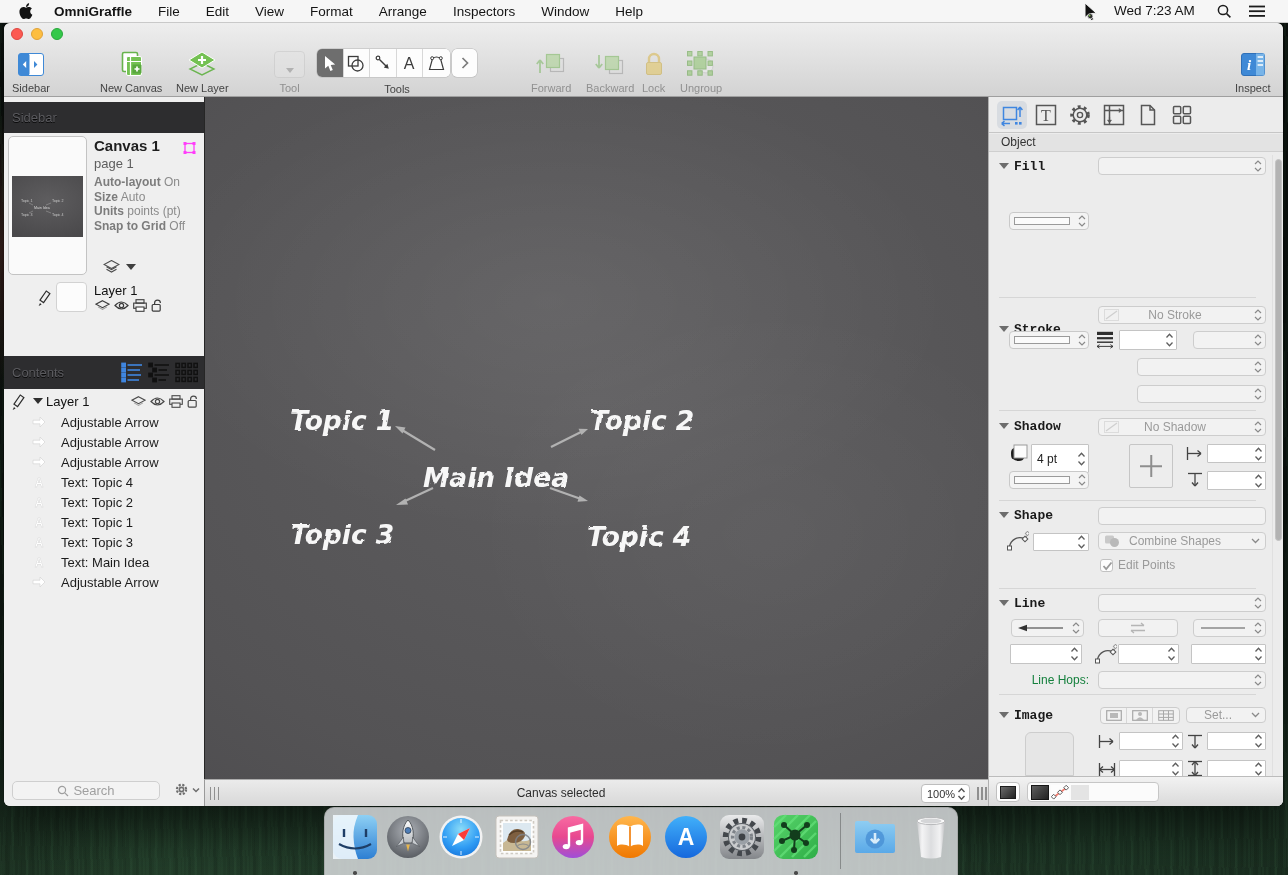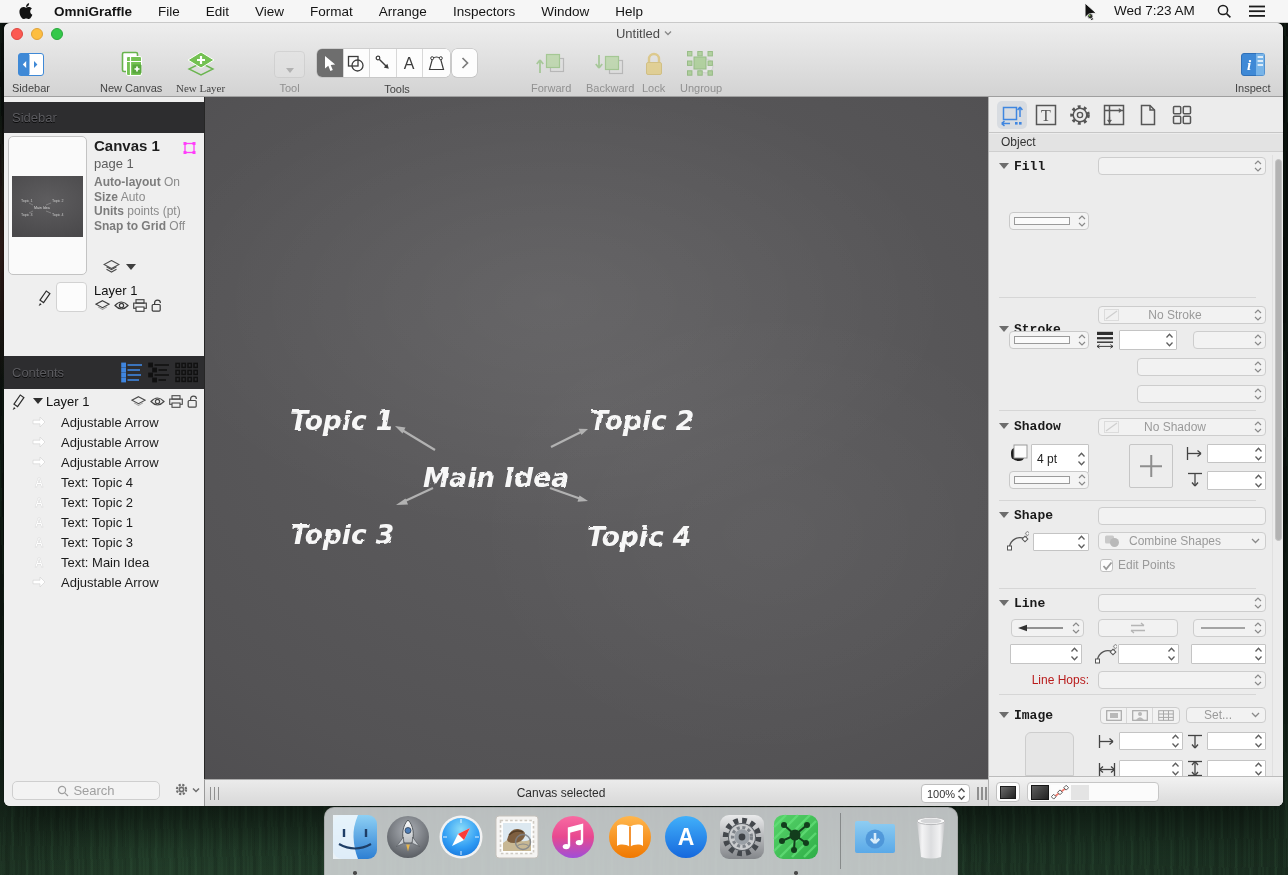--- a/index.html
+++ b/index.html
@@ -236,23 +236,20 @@
         <circle cx="5.6" cy="12.6" r=".9" fill="#7ec24a"></circle>
       </svg>
   </div>
 
   <div class="window">
 
     <div class="titlebar">
       <span class="tl red"></span>
       <span class="tl yellow"></span>
       <span class="tl green"></span>
-      <div class="win-title"><span>Untitled</span><span class="chev"><svg width="8" height="8" viewBox="0 0 8 8">
-              <path d="M1 2.5 L4 5.5 L7 2.5" fill="none" stroke="#8a8a8a" stroke-width="1.4"></path>
-            </svg></span></div>
 
       <div class="tb-item" style="left:8px;">
         <span class="icon">
           <svg width="26" height="23" viewBox="0 0 26 23">
               <rect x="0.5" y="0.5" width="25" height="22" rx="2.5" fill="#fff" stroke="#3f89d6"></rect>
               <rect x="0.5" y="0.5" width="11" height="22" rx="2" fill="#3f89d6"></rect>
               <path d="M8.2 8 L4.8 11.5 L8.2 15 Z" fill="#fff"></path>
               <path d="M16 8 L19.4 11.5 L16 15 Z" fill="#3f89d6"></path>
             </svg>
         </span>
@@ -266,21 +263,21 @@
               <rect x="8.5" y="5.5" width="15" height="19" rx="1.5" fill="#74c153" stroke="#fff" stroke-width="1"></rect>
               <line x1="12.5" y1="5.5" x2="12.5" y2="24.5" stroke="#fff" stroke-width="1.2"></line>
               <line x1="8.5" y1="10.5" x2="23.5" y2="10.5" stroke="#fff" stroke-width="1.2"></line>
               <rect x="14.5" y="13.5" width="9" height="9" rx="1" fill="#5aa83f"></rect>
               <path d="M19 15.5 V20.5 M16.5 18 H21.5" stroke="#fff" stroke-width="1.7"></path>
             </svg>
         </span>
         <span class="lab">New Canvas</span>
       </div>
 
-      <div class="tb-item" style="left:172px;font-family:Liberation Serif, serif;">
+      <div class="tb-item" style="left:172px;">
         <span class="icon">
           <svg width="30" height="26" viewBox="0 0 30 26">
               <path d="M15 12 L27 18 L15 24 L3 18 Z" fill="none" stroke="#6cb551" stroke-width="1.4"></path>
               <path d="M15 1 L28 9 L15 17 L2 9 Z" fill="#74c153" stroke="#fff" stroke-width="1"></path>
               <path d="M15 5 V13 M11 9 H19" stroke="#fff" stroke-width="2.2"></path>
             </svg>
         </span>
         <span class="lab">New Layer</span>
       </div>
 
@@ -1049,21 +1046,21 @@
             </svg>
           </span>
       </div>
       <div class="inp" style="left:202px; top:547px; width:75px; height:20px;">
         <span class="st">
             <svg width="9" height="15" viewBox="0 0 9 15">
               <path d="M1.5 5 L4.5 1.8 L7.5 5 M1.5 10 L4.5 13.2 L7.5 10" fill="none" stroke="#5e5e5e" stroke-width="1.3"></path>
             </svg>
           </span>
       </div>
-      <div style="position:absolute; left:0px; top:576px; width:100px; text-align:right; font-size:12px; color:#b91c1c;">Line Hops:</div>
+      <div style="position:absolute; left:0px; top:576px; width:100px; text-align:right; font-size:12px; color:#15803d;">Line Hops:</div>
       <div class="dd" style="left:109px; top:574px; width:168px; height:18px;">
         <span class="st">
             <svg width="8" height="13" viewBox="0 0 8 13">
               <path d="M1 4.5 L4 1.5 L7 4.5 M1 8.5 L4 11.5 L7 8.5" fill="none" stroke="#8a8a8a" stroke-width="1.2"></path>
             </svg>
           </span>
       </div>
       <div class="sep" style="top:597px;"></div>
 
       <div class="sec-lab" style="left:10px; top:611px;"><span class="tri"></span><span>Image</span></div>

